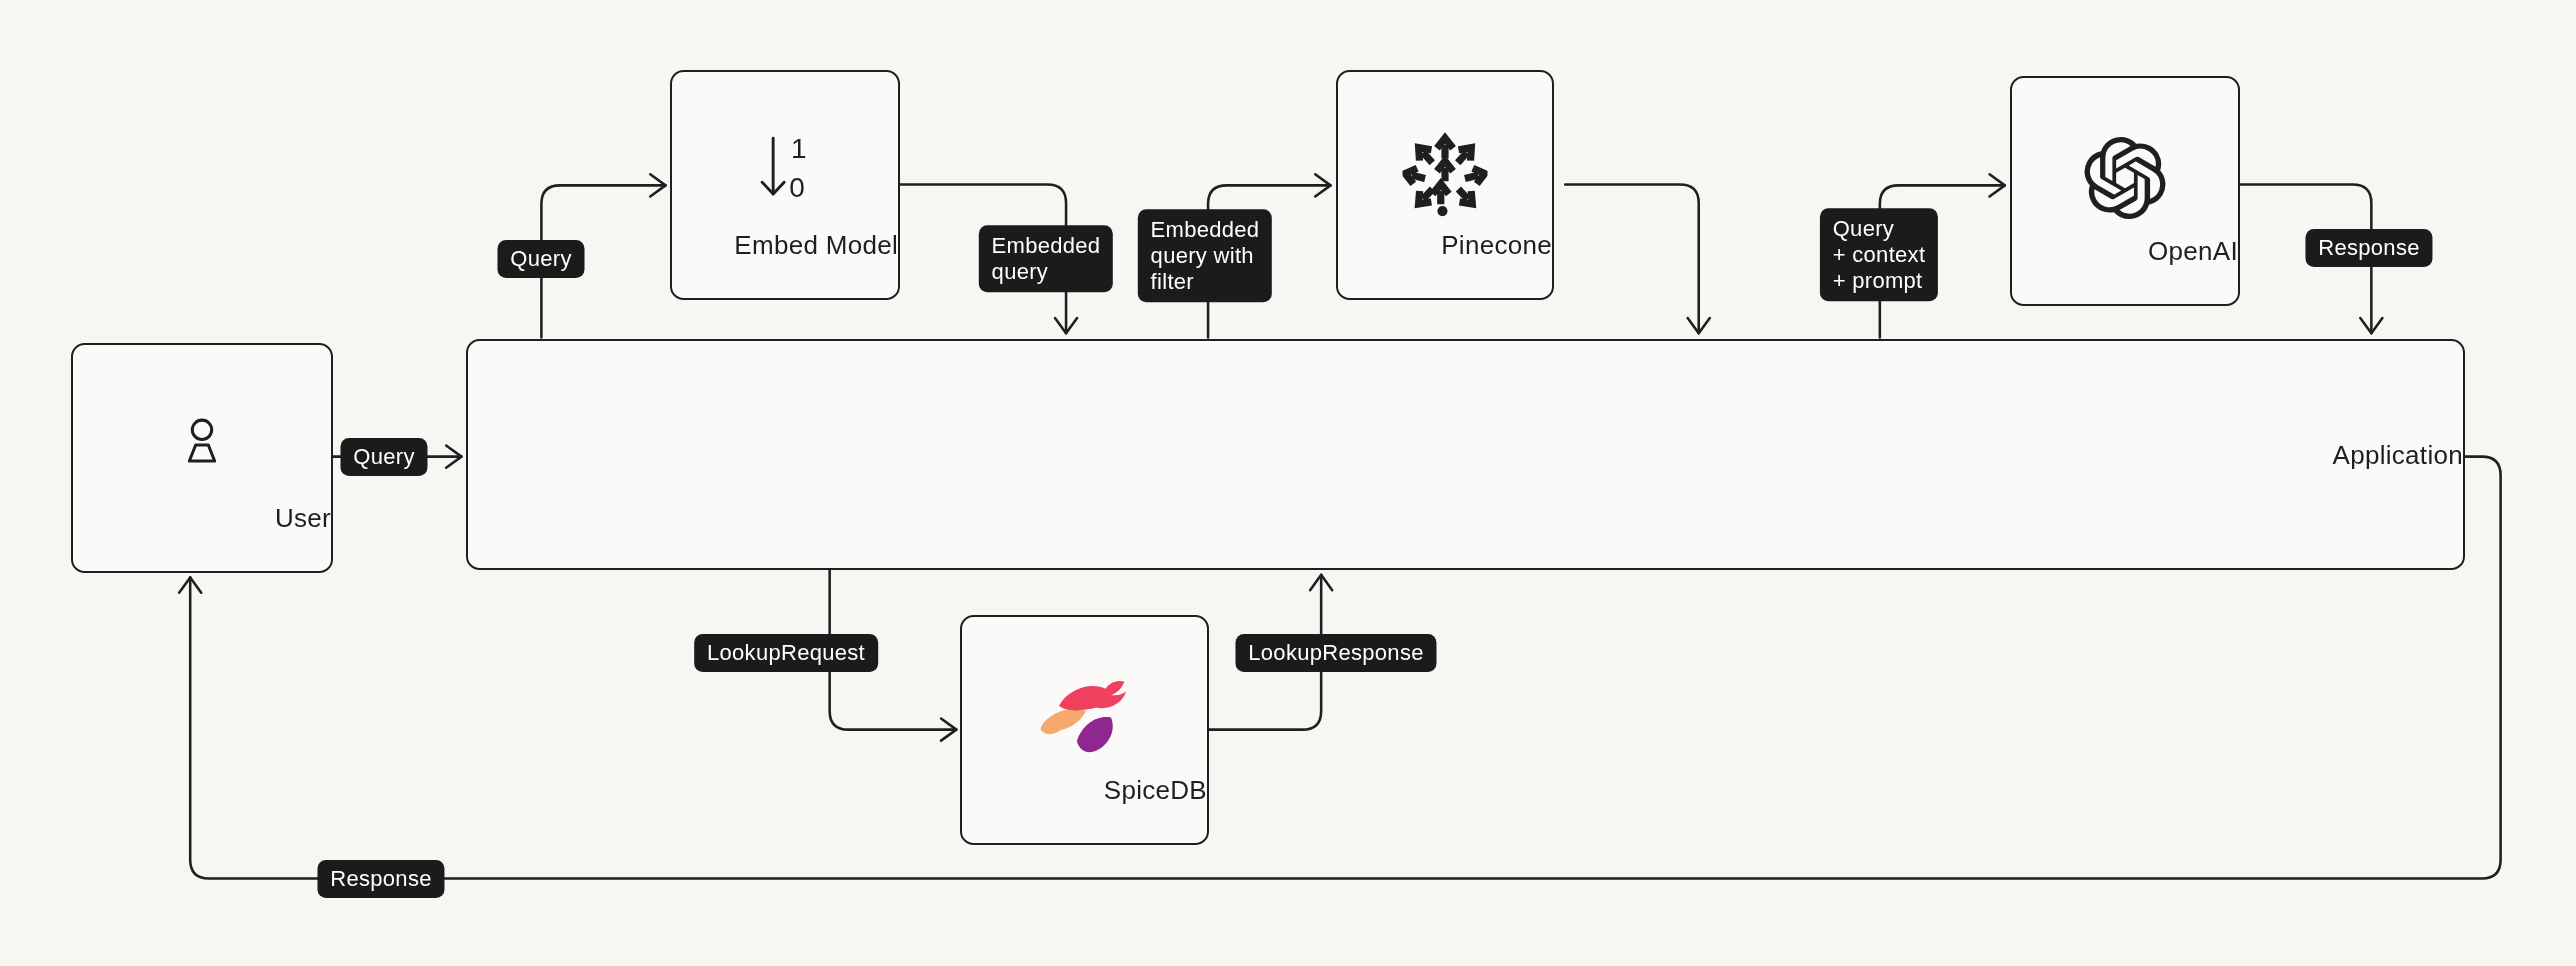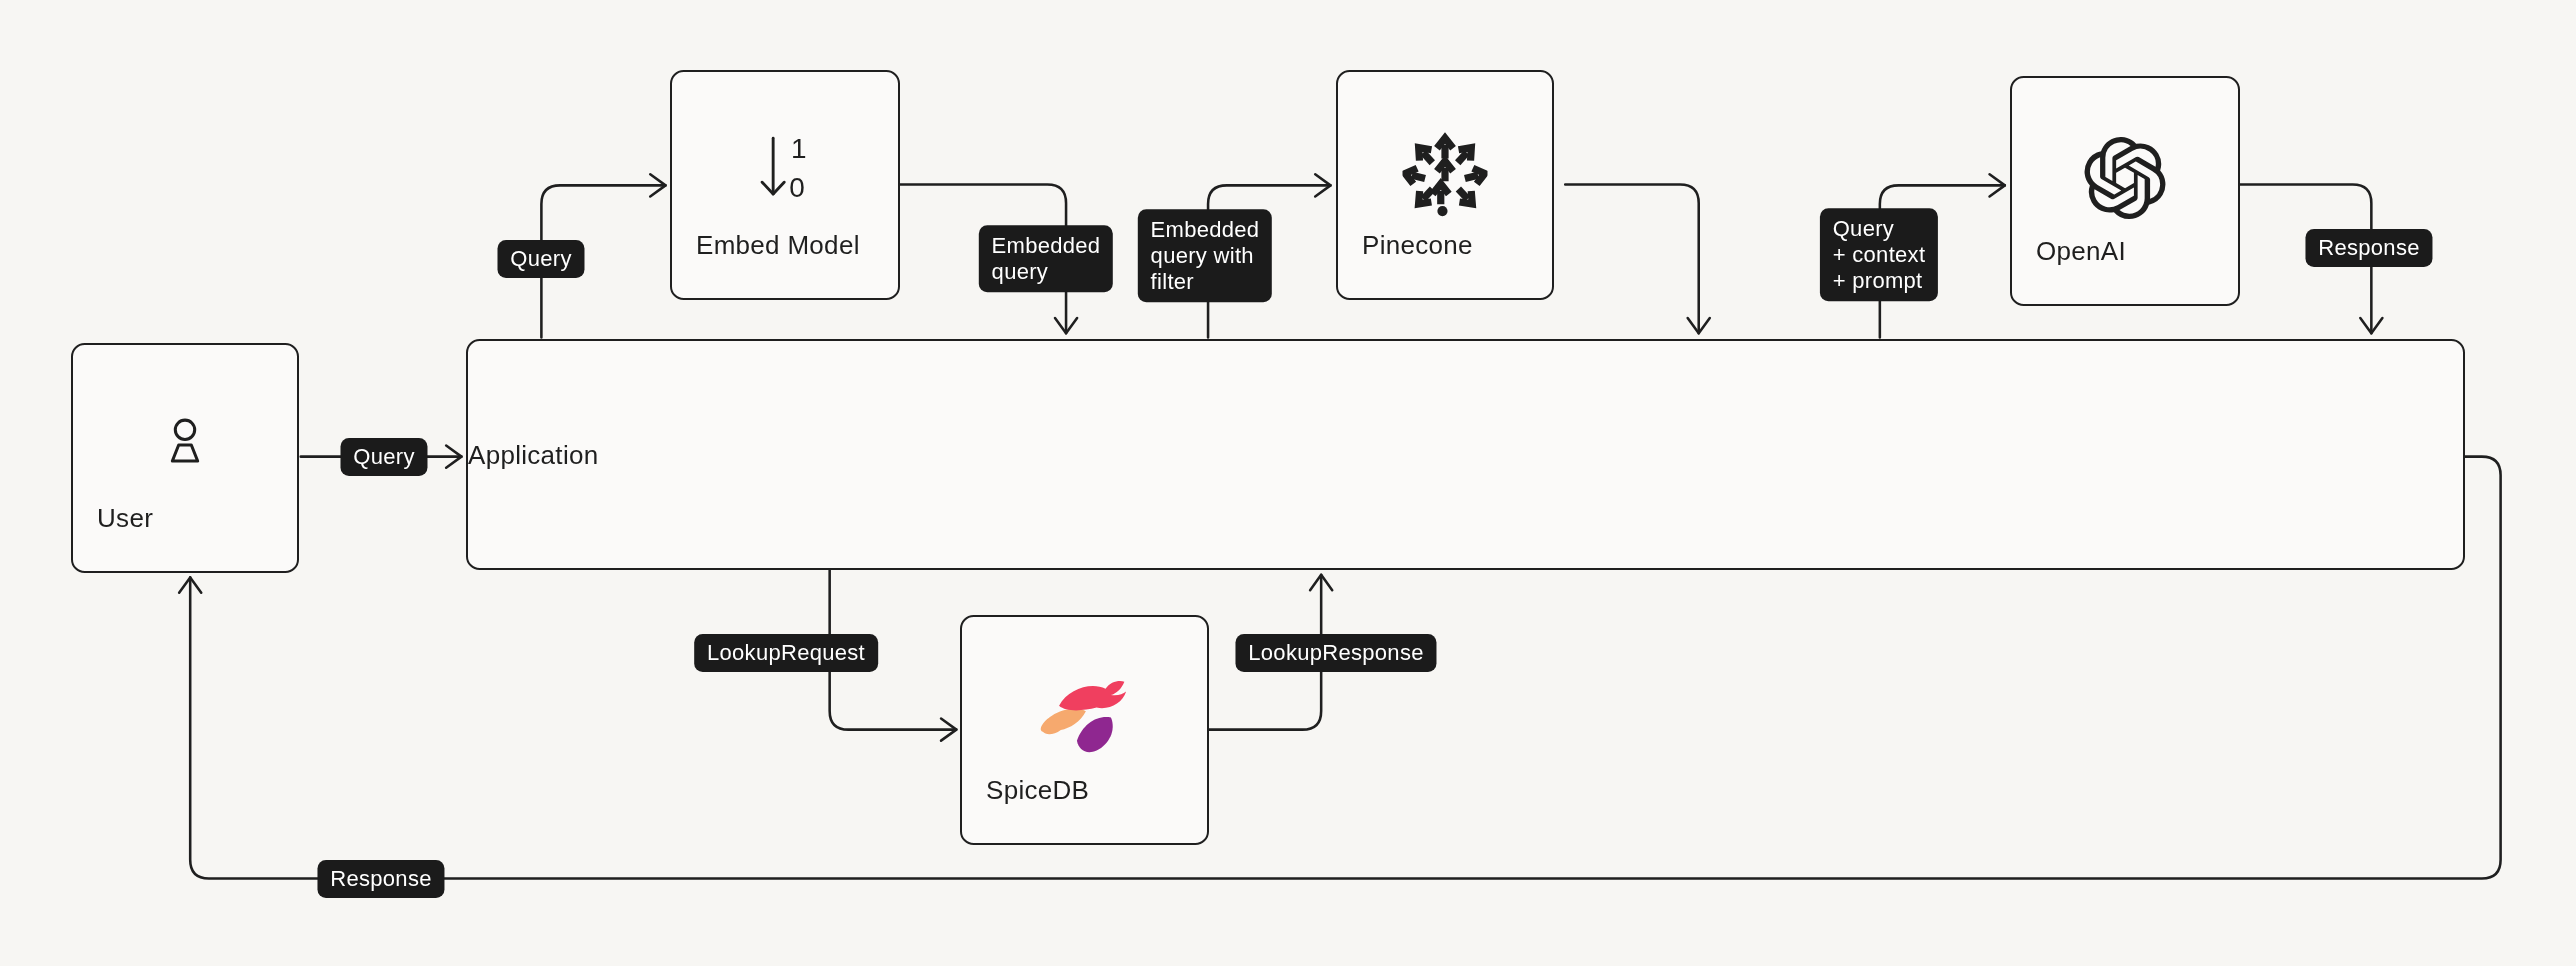--- a/index.html
+++ b/index.html
@@ -19,29 +19,29 @@
     border-radius:13.6px;
     box-sizing:border-box;
   }
   .node-icon{
     position:absolute;left:50%;top:100px;
     transform:translate(-50%,-50%);
   }
   .node-label{
     position:absolute;left:0;right:0;top:173px;
     transform:translateY(-50%);
-    text-align:left;
+    text-align:right;
     font-size:26px;
     letter-spacing:0.3px;
     margin-left:24px;
   }
   .app-label{
     position:absolute;left:0;right:0;top:50%;
     transform:translateY(-50%);
-    text-align:left;
+    text-align:right;
     font-size:26px;
     letter-spacing:0.3px;
   }
   .pill{
     position:absolute;
     transform:translate(-50%,-50%);
     background:#1b1b1b;
     color:#ffffff;
     font-size:22px;
     line-height:26px;
@@ -87,21 +87,21 @@
       <path d="M1106 845 L1124 858 L1106 871"></path>
 
       <path d="M1398 858 H1531 Q1553 858 1553 836 V676"></path>
       <path d="M1540 694 L1553 676 L1566 694"></path>
 
       <path d="M2898 537 H2918 Q2940 537 2940 559 V1011 Q2940 1033 2918 1033 H245 Q223 1033 223 1011 V679"></path>
       <path d="M210 697 L223 679 L236 697"></path>
     </g>
   </svg>
 
-  <div class="node" style="left:71px;top:343px;width:228px;height:230px">
+  <div class="node" style="left:71px;top:343px;width:262px;height:230px">
     <svg class="node-icon" width="54" height="56" viewBox="0 0 64 66">
       <g fill="none" stroke="#1f1f1f" stroke-width="3.6" stroke-linejoin="round">
         <circle cx="32" cy="15" r="11.5"></circle>
         <path d="M17 52 L24.5 33 H39.5 L47 52 Z"></path>
       </g>
     </svg>
     <div class="node-label">User</div>
   </div>
 
   <div class="node" style="left:670px;top:70px;width:230px;height:230px">

